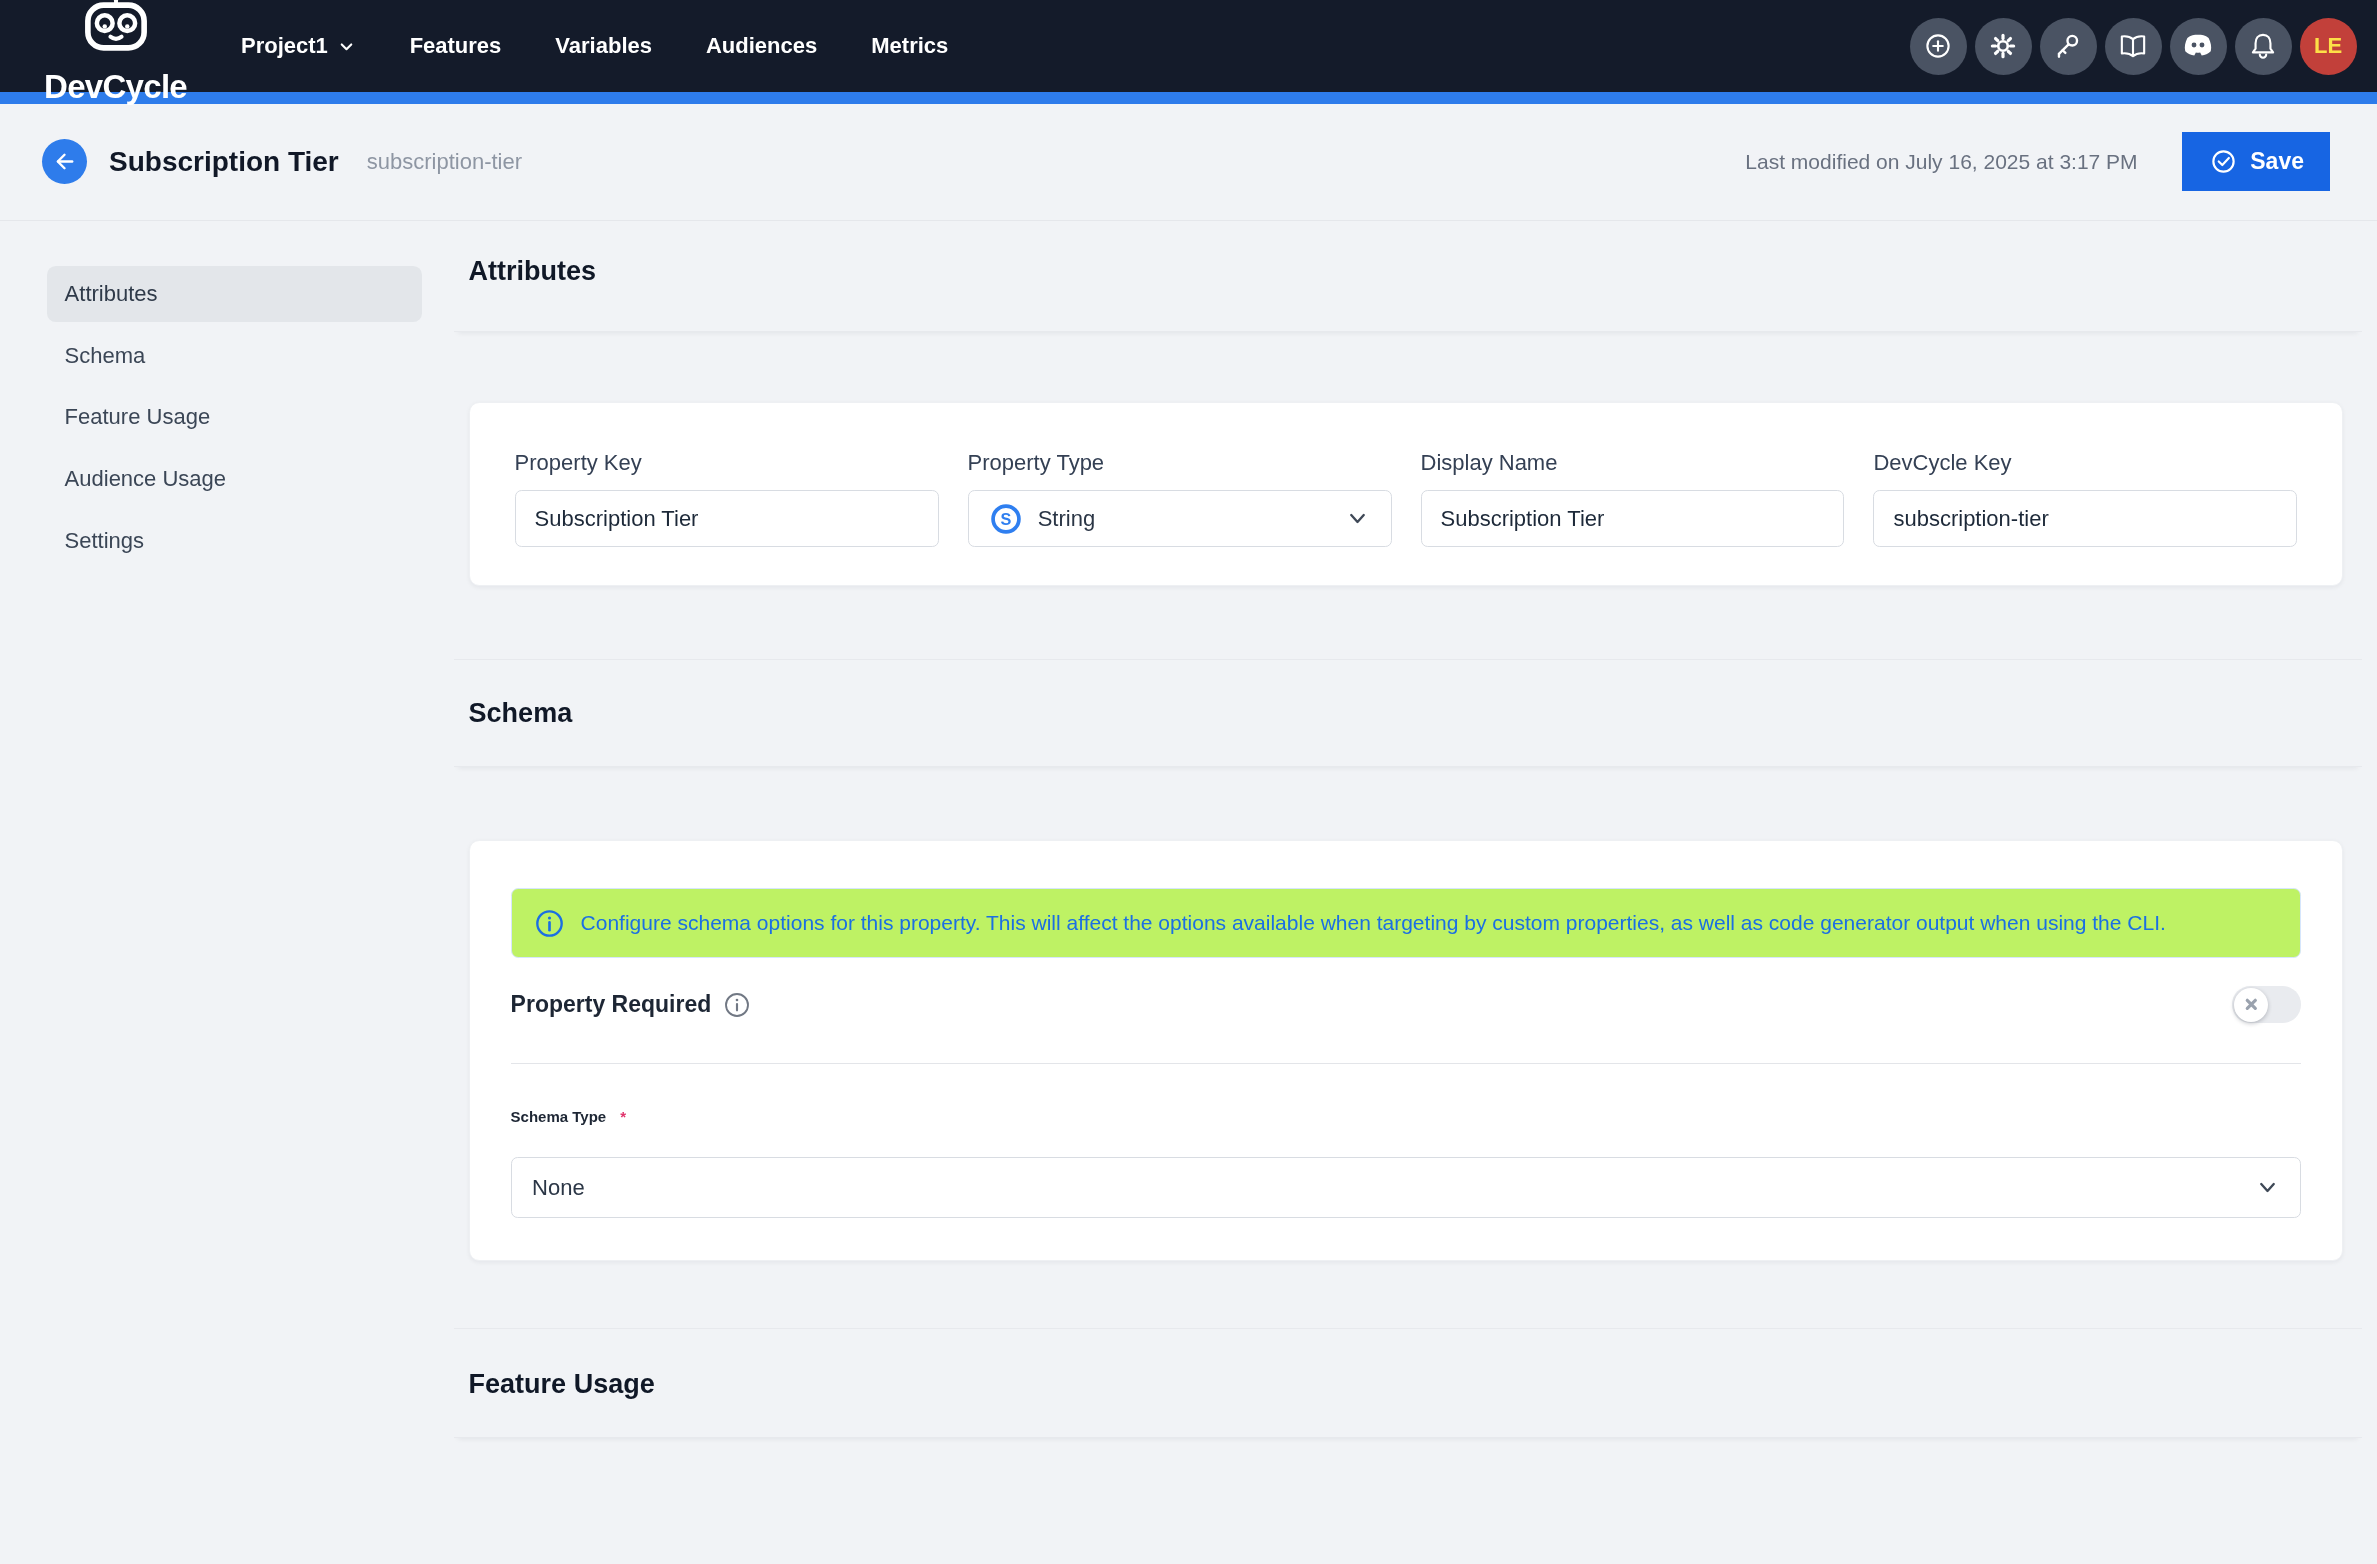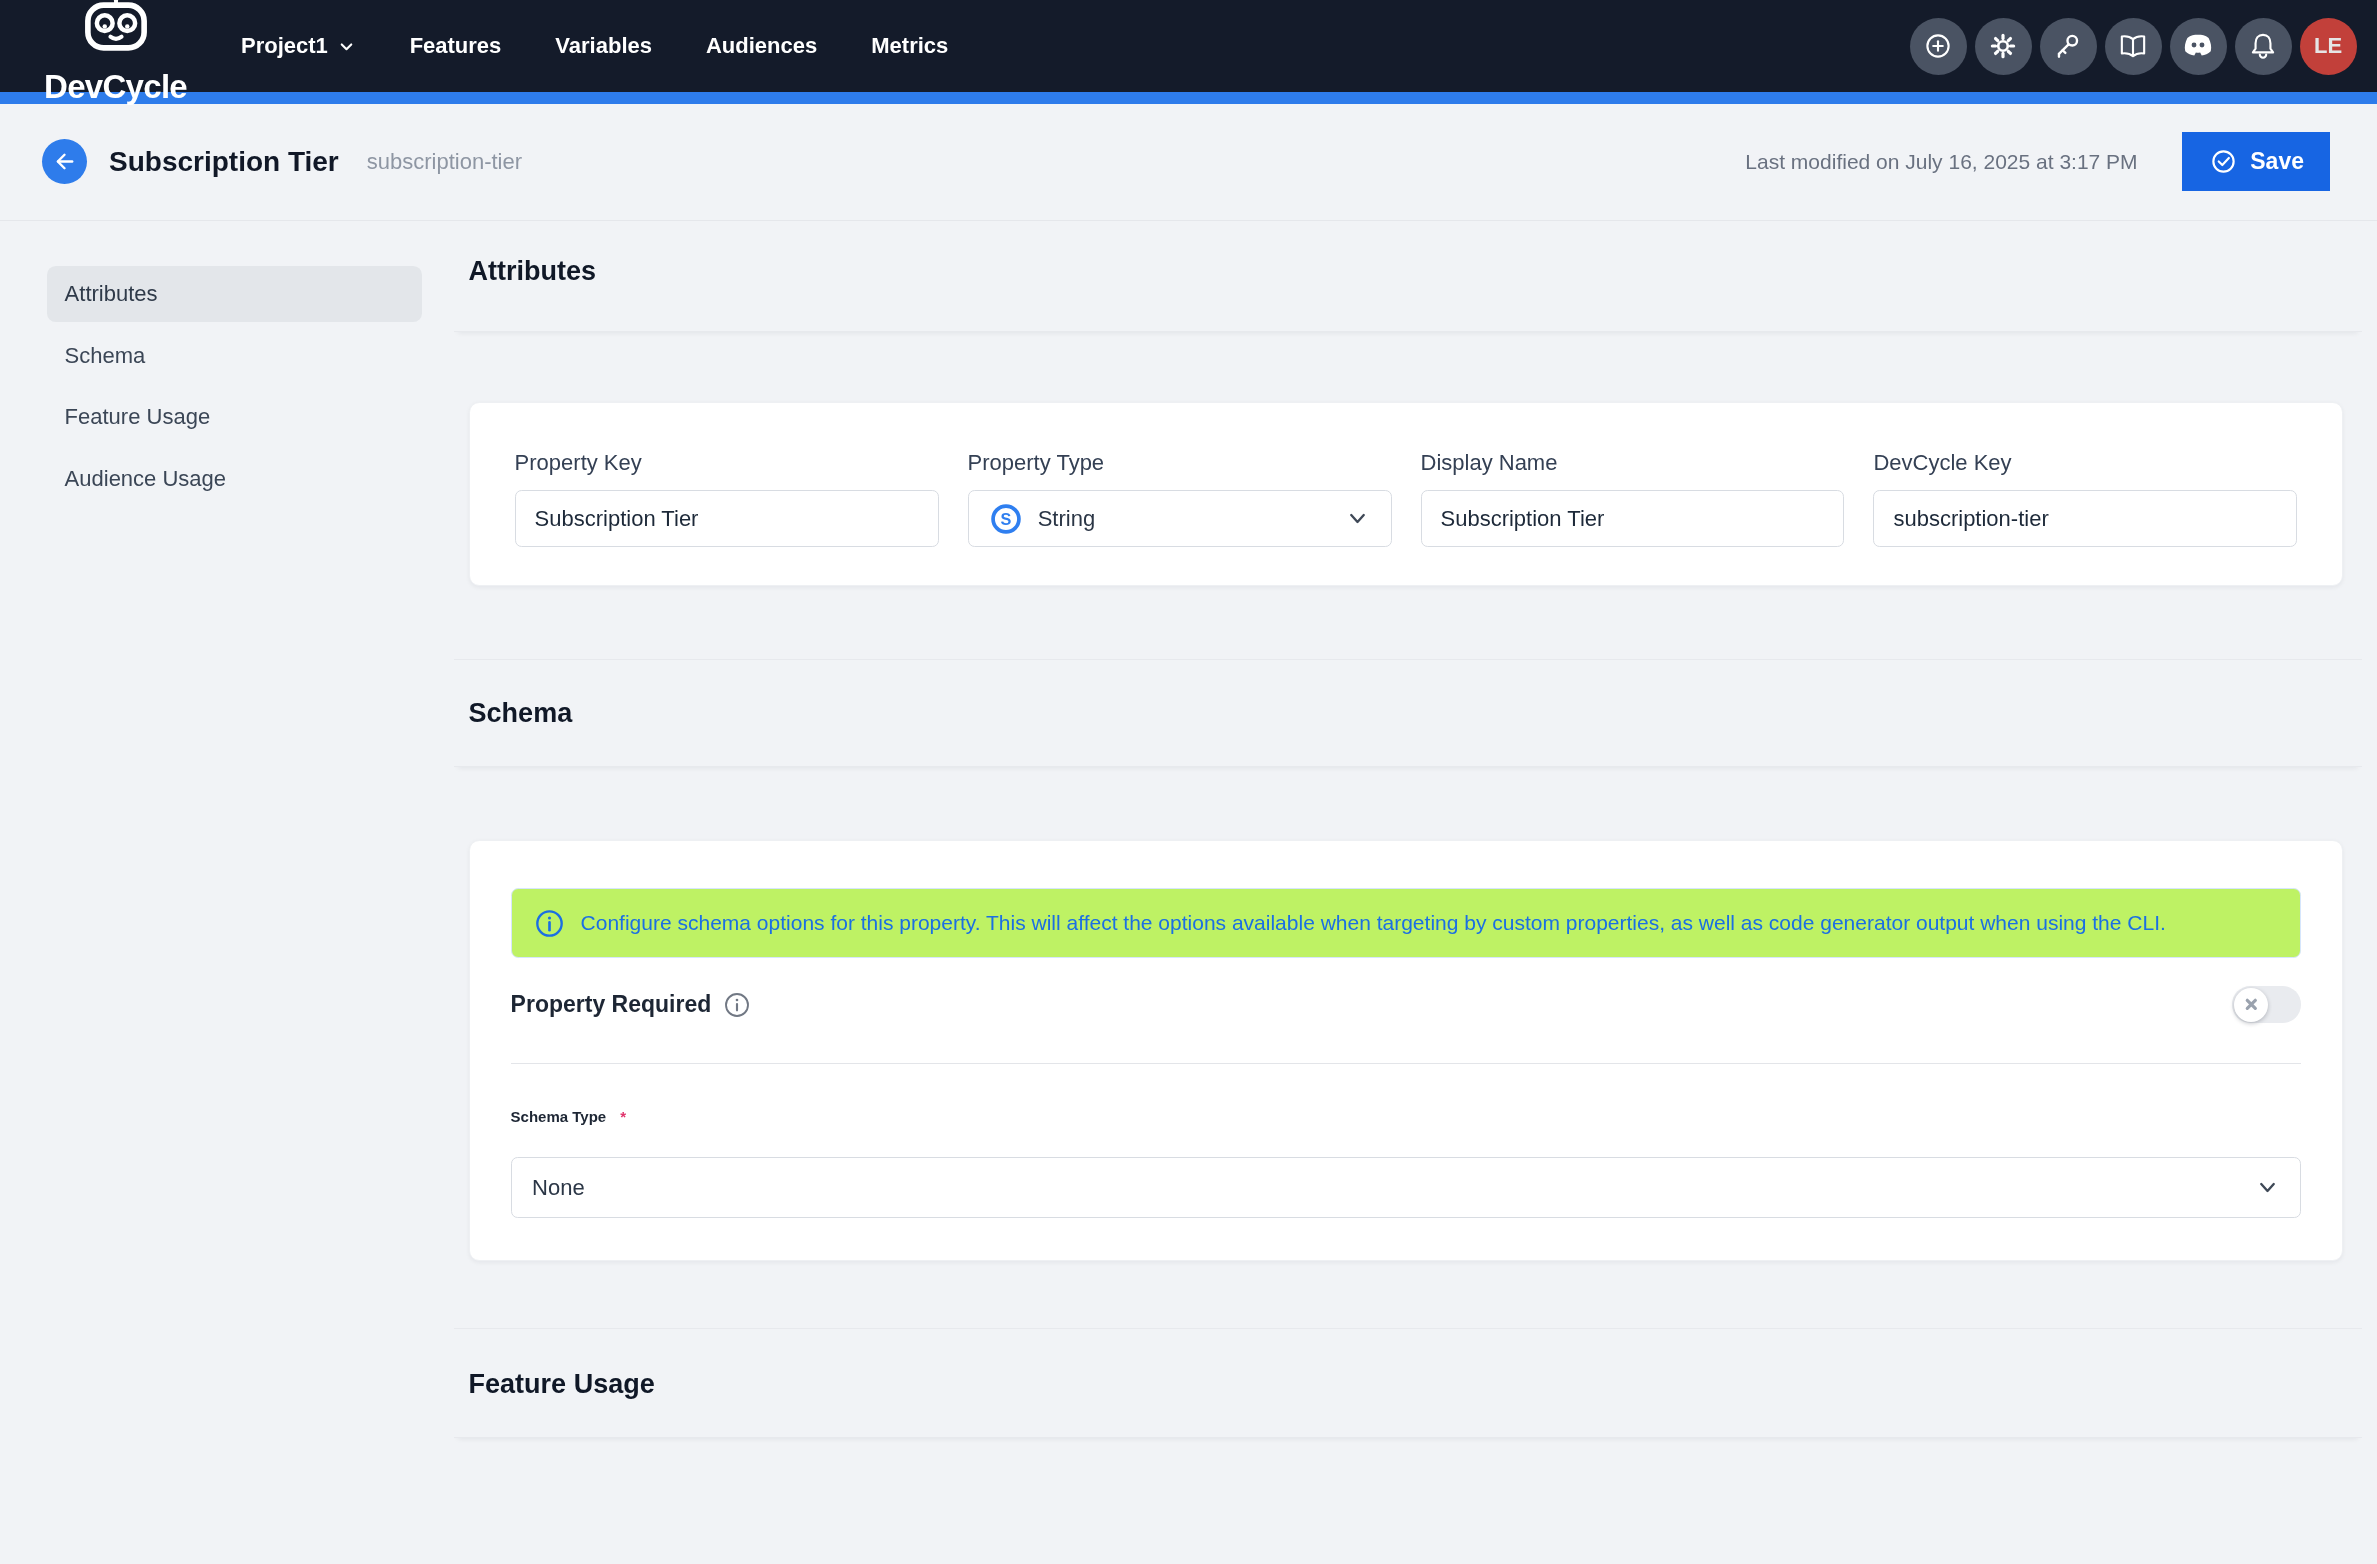--- a/index.html
+++ b/index.html
@@ -26,21 +26,21 @@
   }
   .nav-actions { margin-left: auto; display: flex; align-items: center; gap: 8px; }
   .icon-circle {
     width: 57px; height: 57px; border-radius: 50%;
     background: #4a5363; display: flex; align-items: center; justify-content: center;
     cursor: pointer; flex: none;
   }
   .icon-circle svg { width: 34px; height: 34px; }
   .avatar {
     width: 57px; height: 57px; border-radius: 50%; background: #c2403a;
-    color: #e5e5e5; font-size: 22px; font-weight: 600;
+    color: #fde047; font-size: 22px; font-weight: 600;
     display: flex; align-items: center; justify-content: center; cursor: pointer;
   }
   .accent-strip { height: 11.7px; background: #2e7ceb; }
   
   .page-header {
     height: 117px; display: flex; align-items: center;
     padding: 0 47px 0 42px; background: #f1f3f6;
     border-bottom: 1.5px solid #e5e7eb;
   }
   .back-btn {
@@ -224,20 +224,21 @@
   </div>
 </div>
 
 <div class="content">
 
   <div class="sidebar">
     <div class="side-item active">Attributes</div>
     <div class="side-item">Schema</div>
     <div class="side-item">Feature Usage</div>
     <div class="side-item">Audience Usage</div>
+    <div class="side-item">Settings</div>
   </div>
 
   <div class="main">
 
     <div class="section-head first">
       <h2>Attributes</h2>
     </div>
 
     <div class="card attributes-card">
       <div class="field-grid">

